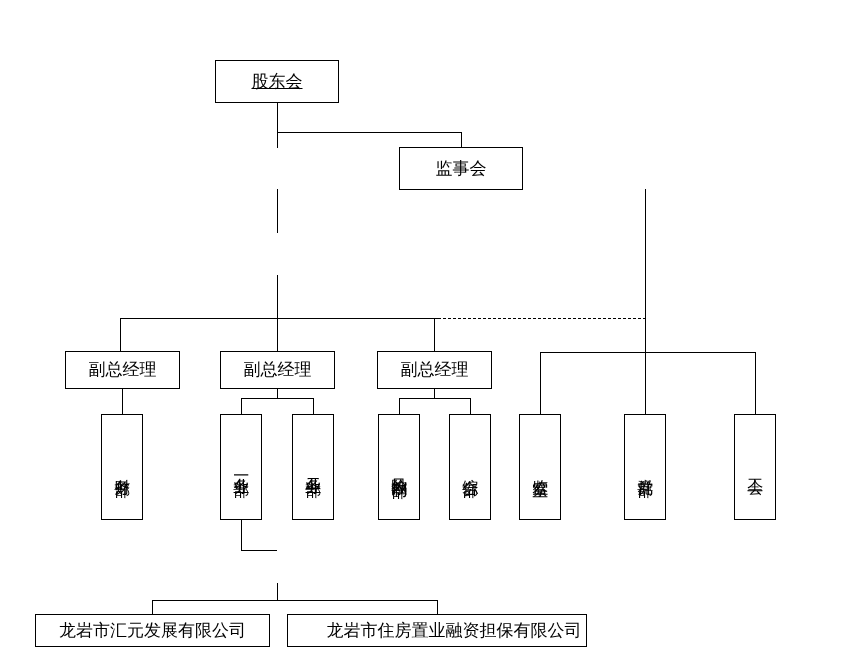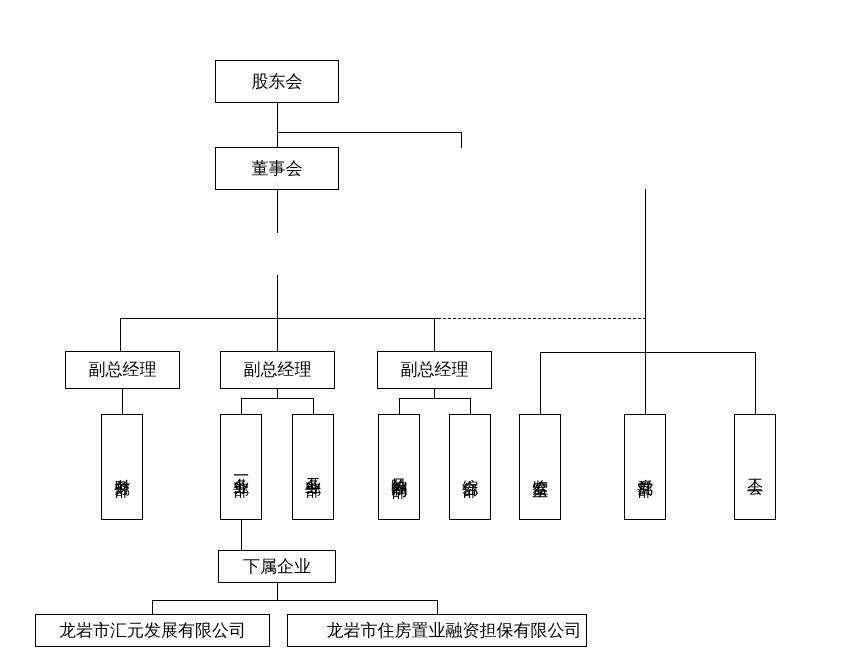--- a/index.html
+++ b/index.html
@@ -95,24 +95,24 @@
   <div class="line vline" style="left:470px; top:398px; height:16px;"></div>
 
   <div class="line vline" style="left:241px; top:520px; height:30px;"></div>
   <div class="line hline" style="left:241px; top:550px; width:36px;"></div>
 
   <div class="line vline" style="left:277px; top:583px; height:17px;"></div>
   <div class="line hline" style="left:152px; top:600px; width:285px;"></div>
   <div class="line vline" style="left:152px; top:600px; height:14px;"></div>
   <div class="line vline" style="left:437px; top:600px; height:14px;"></div>
 
-  <div class="node" style="left:215px; top:60px; width:124px; height:43px;">股东会</div>
+  <div class="node" style="left:215px; top:60px; width:124px; height:43px;text-decoration:underline;">股东会</div>
 
-  <div class="node" style="left:215px; top:147px; width:124px; height:43px;">董事会</div>
 
+  <div class="node" style="left:399px; top:147px; width:124px; height:43px;">监事会</div>
 
 
 
   <div class="node" style="left:65px; top:351px; width:115px; height:38px;">副总经理</div>
 
   <div class="node" style="left:220px; top:351px; width:115px; height:38px;">副总经理</div>
 
   <div class="node" style="left:377px; top:351px; width:115px; height:38px;">副总经理</div>
 
   <div class="node vert" style="left:101px; top:414px; width:42px; height:106px;">财务部</div>
@@ -124,19 +124,18 @@
   <div class="node vert" style="left:378px; top:414px; width:42px; height:106px;">风险控制部</div>
 
   <div class="node vert" style="left:449px; top:414px; width:42px; height:106px;">综合部</div>
 
   <div class="node vert" style="left:519px; top:414px; width:42px; height:106px;">监察室</div>
 
   <div class="node vert" style="left:624px; top:414px; width:42px; height:106px;">党群部</div>
 
   <div class="node vert" style="left:734px; top:414px; width:42px; height:106px;">工会</div>
 
-  <div class="node" style="left:218px; top:550px; width:118px; height:33px;">下属企业</div>
 
   <div class="node" style="left:35px; top:614px; width:235px; height:33px;text-align:right;">龙岩市汇元发展有限公司</div>
 
   <div class="node" style="left:287px; top:614px; width:300px; height:33px;padding-left:34px;">龙岩市住房置业融资担保有限公司</div>
 
 </div>
 
 </body></html>

